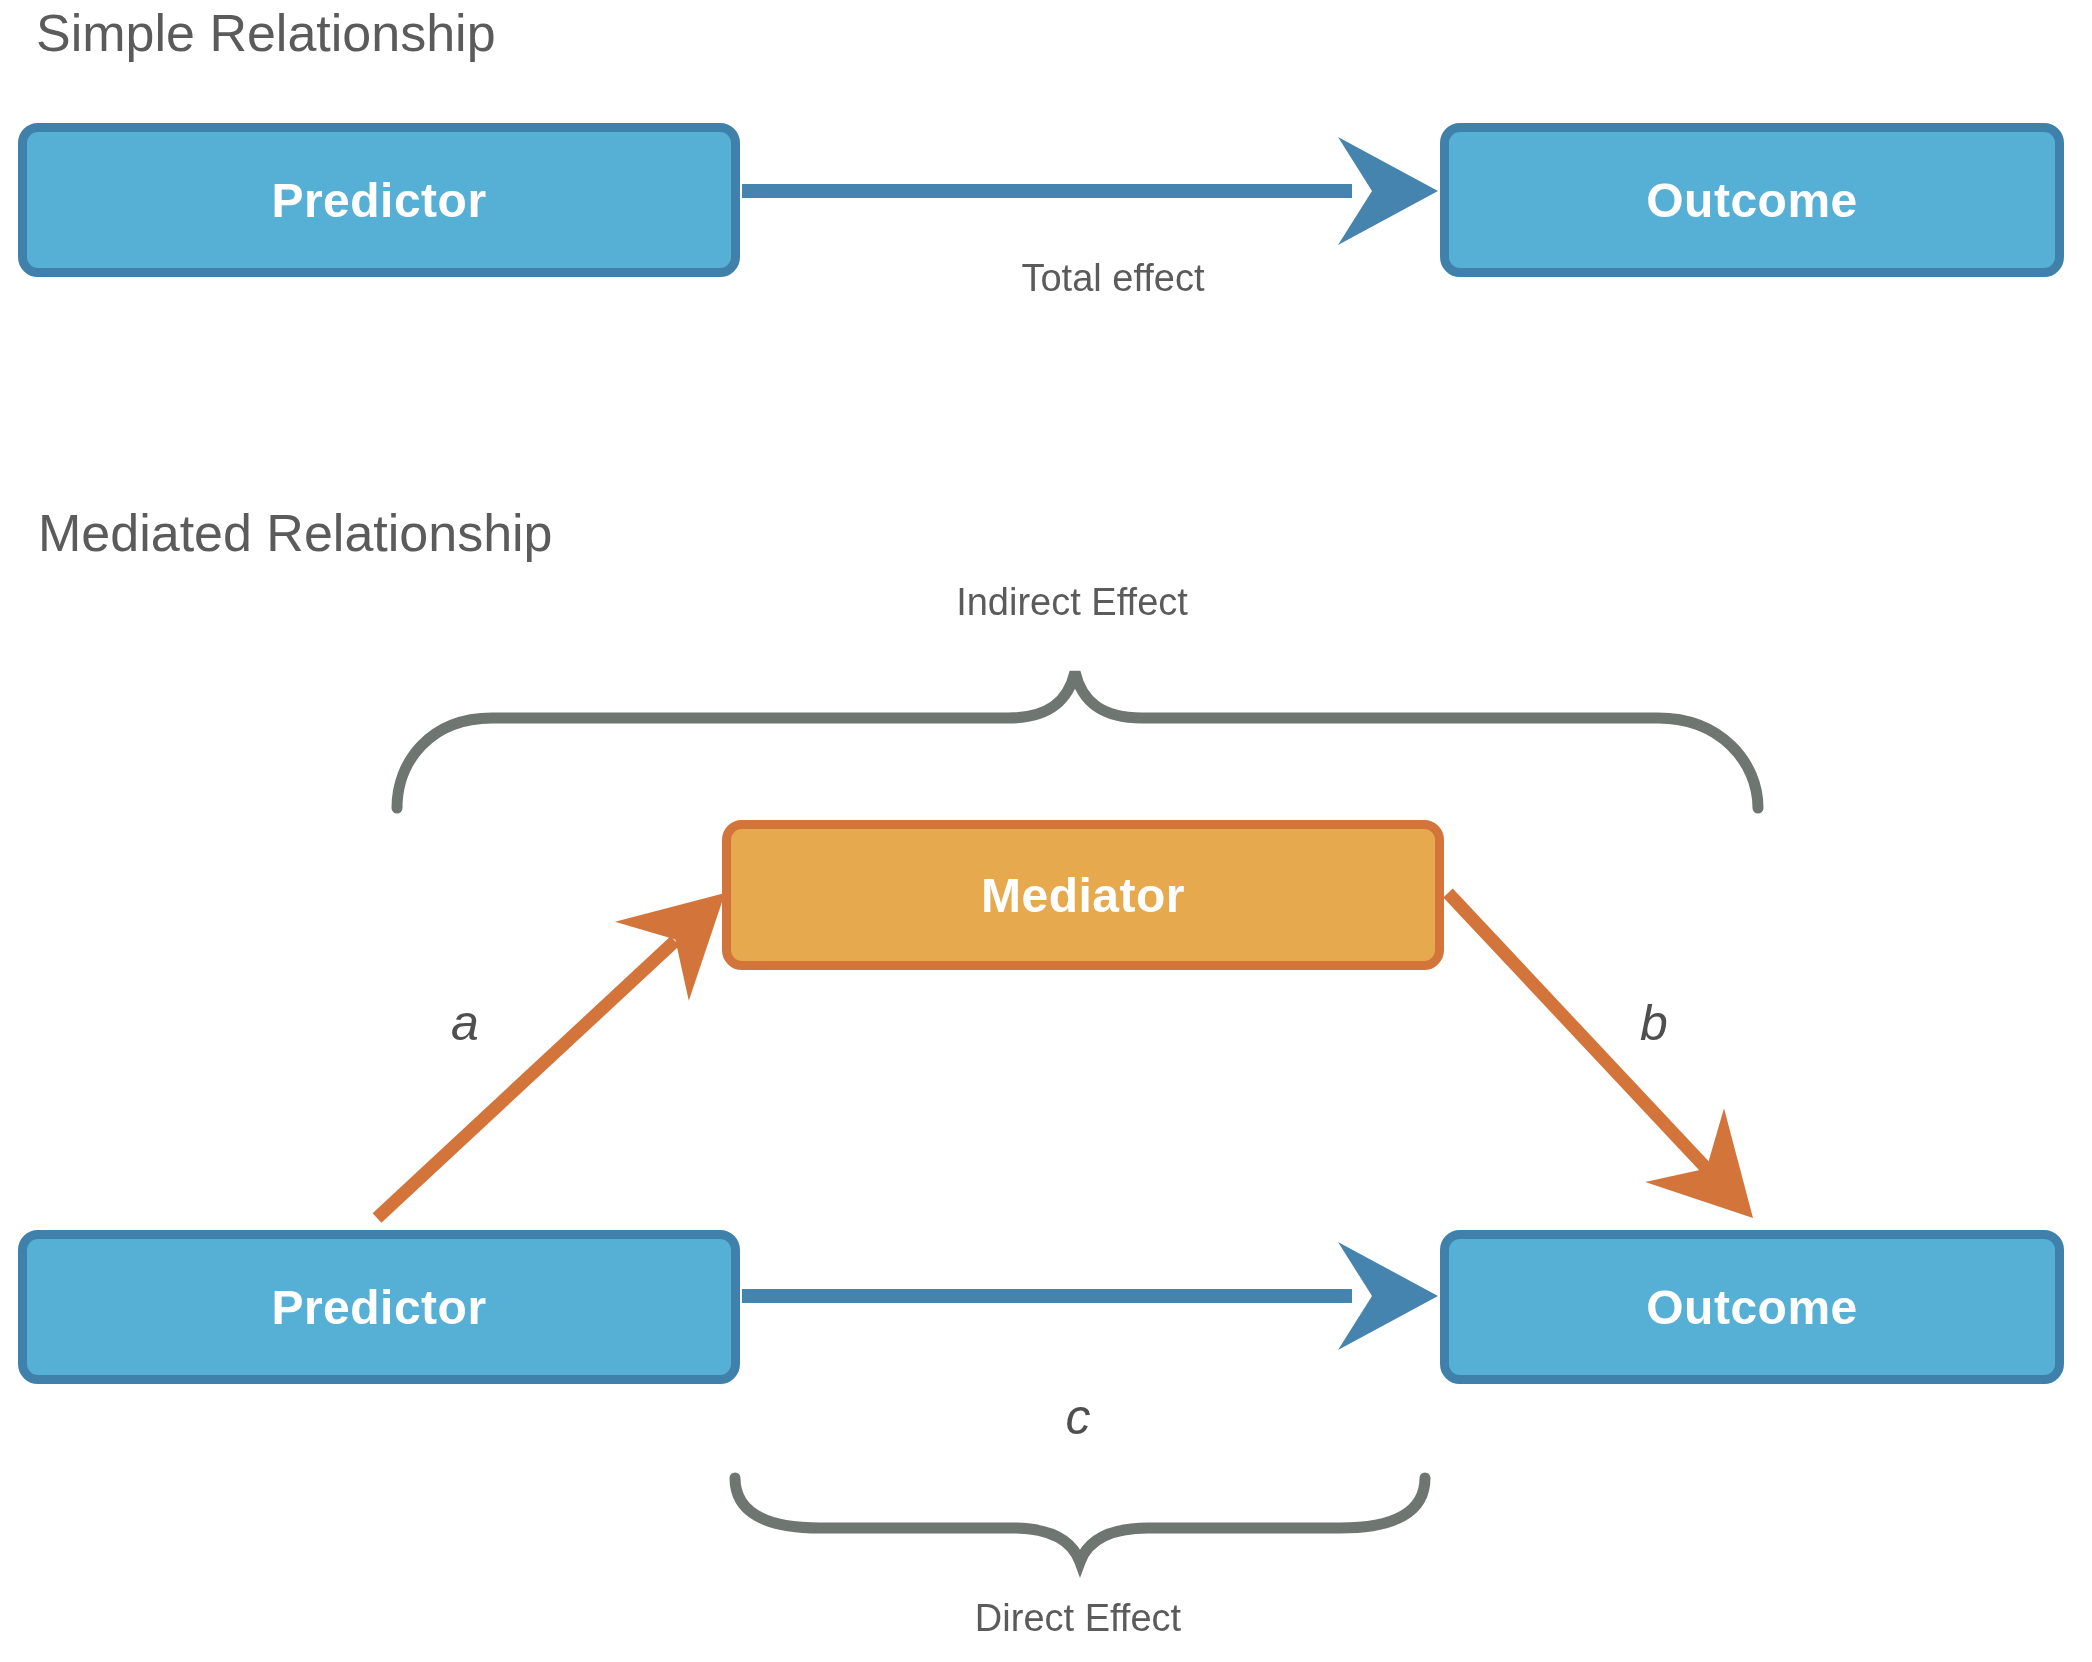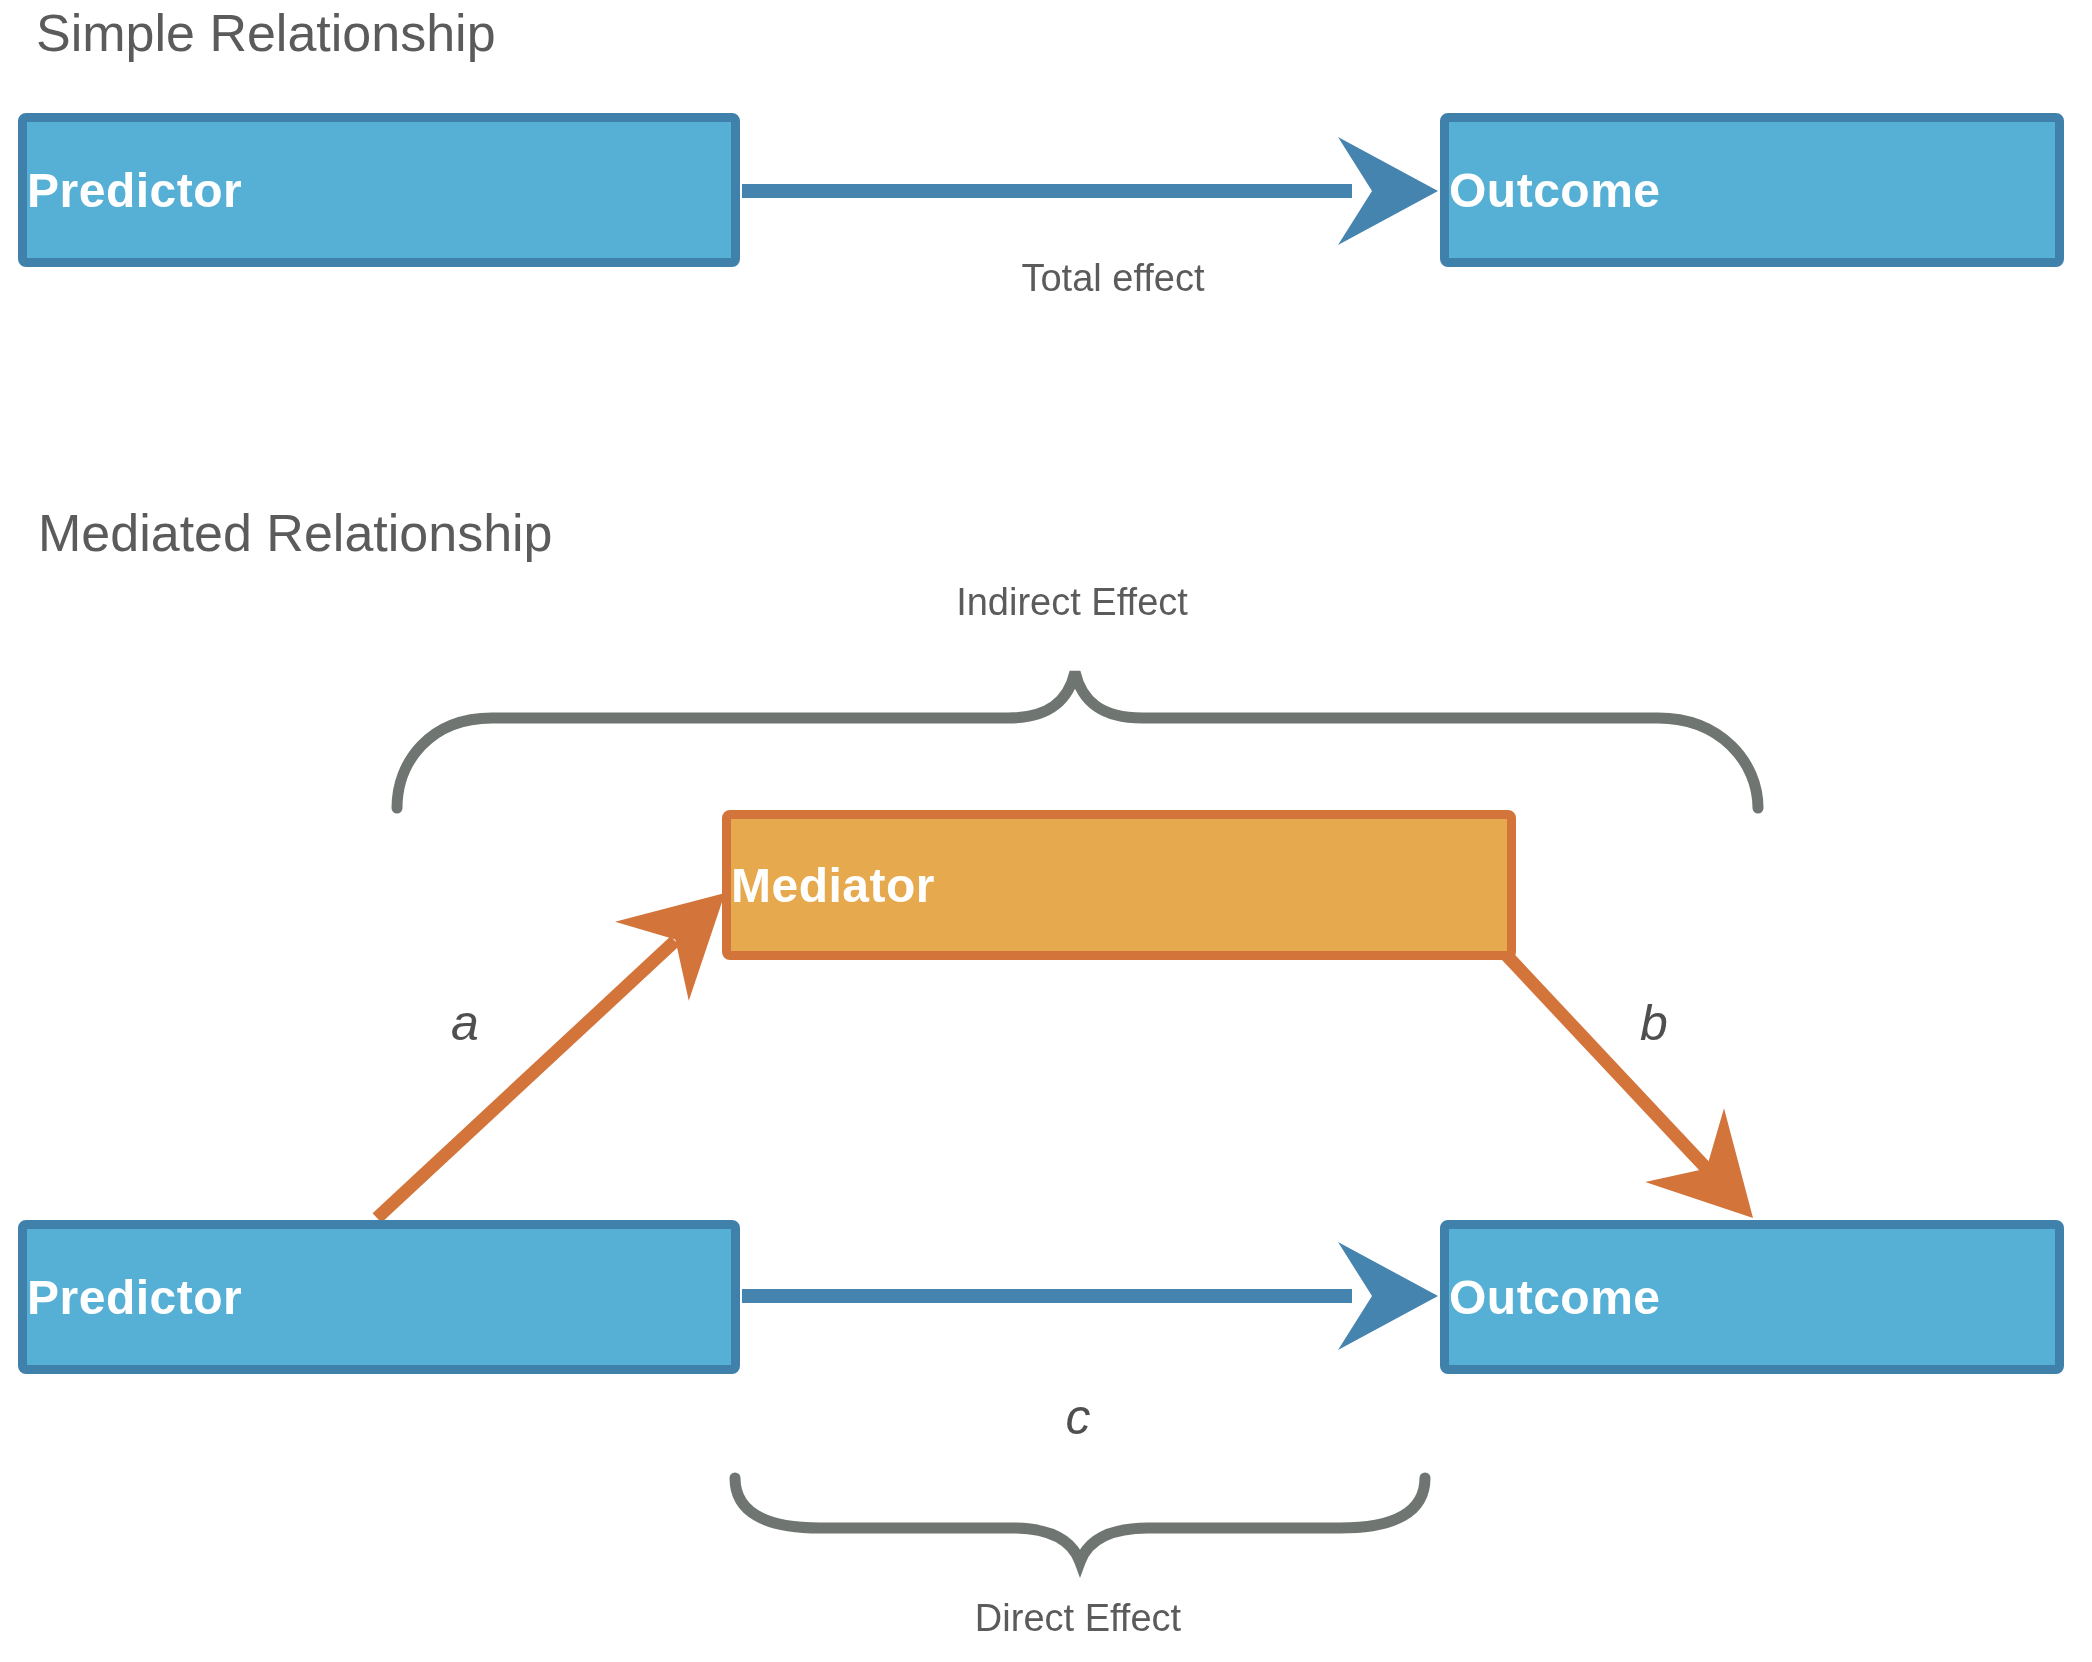--- a/index.html
+++ b/index.html
@@ -23,22 +23,22 @@
   }
   .effect-label{
     position:absolute;color:var(--title-gray);font-size:38px;line-height:1.1;
     white-space:nowrap;transform:translateX(-50%);
   }
   .path-label{
     position:absolute;color:var(--label-gray);font-size:50px;font-style:italic;
     line-height:1;white-space:nowrap;transform:translateX(-50%);
   }
   .node{
-    position:absolute;display:flex;align-items:center;justify-content:flex-start;
-    border-radius:8px;border:9px solid;height:154px;
+    position:absolute;display:flex;align-items:center;justify-content:center;
+    border-radius:20px;border:9px solid;height:154px;margin-top:10px;
   }
   .node .node-label{
     color:var(--node-text);font-size:48px;font-weight:bold;letter-spacing:0.5px;
   }
   .node.blue{background:var(--blue-fill);border-color:var(--blue-border);}
   .node.orange{background:var(--orange-fill);border-color:var(--orange-border);}
 
   .stroke-blue{stroke:var(--arrow-blue);}
   .fill-blue{fill:var(--arrow-blue);}
   .stroke-orange{stroke:var(--arrow-orange);}
@@ -92,21 +92,21 @@
   <div class="node blue" style="left:1440px;top:113px;width:624px;">
     <span class="node-label">Outcome</span>
   </div>
 
   <div class="effect-label" style="left:1113px;top:258px">Total effect</div>
 
   <div class="section-title" style="left:38px;top:504px">Mediated Relationship</div>
 
   <div class="effect-label" style="left:1072px;top:582px">Indirect Effect</div>
 
-  <div class="node orange" style="left:722px;top:810px;width:794px;height:150px;">
+  <div class="node orange" style="left:722px;top:810px;width:722px;height:150px;">
     <span class="node-label">Mediator</span>
   </div>
 
   <div class="path-label" style="left:465px;top:998px">a</div>
 
   <div class="path-label" style="left:1654px;top:998px">b</div>
 
   <div class="node blue" style="left:18px;top:1220px;width:722px;">
     <span class="node-label">Predictor</span>
   </div>

